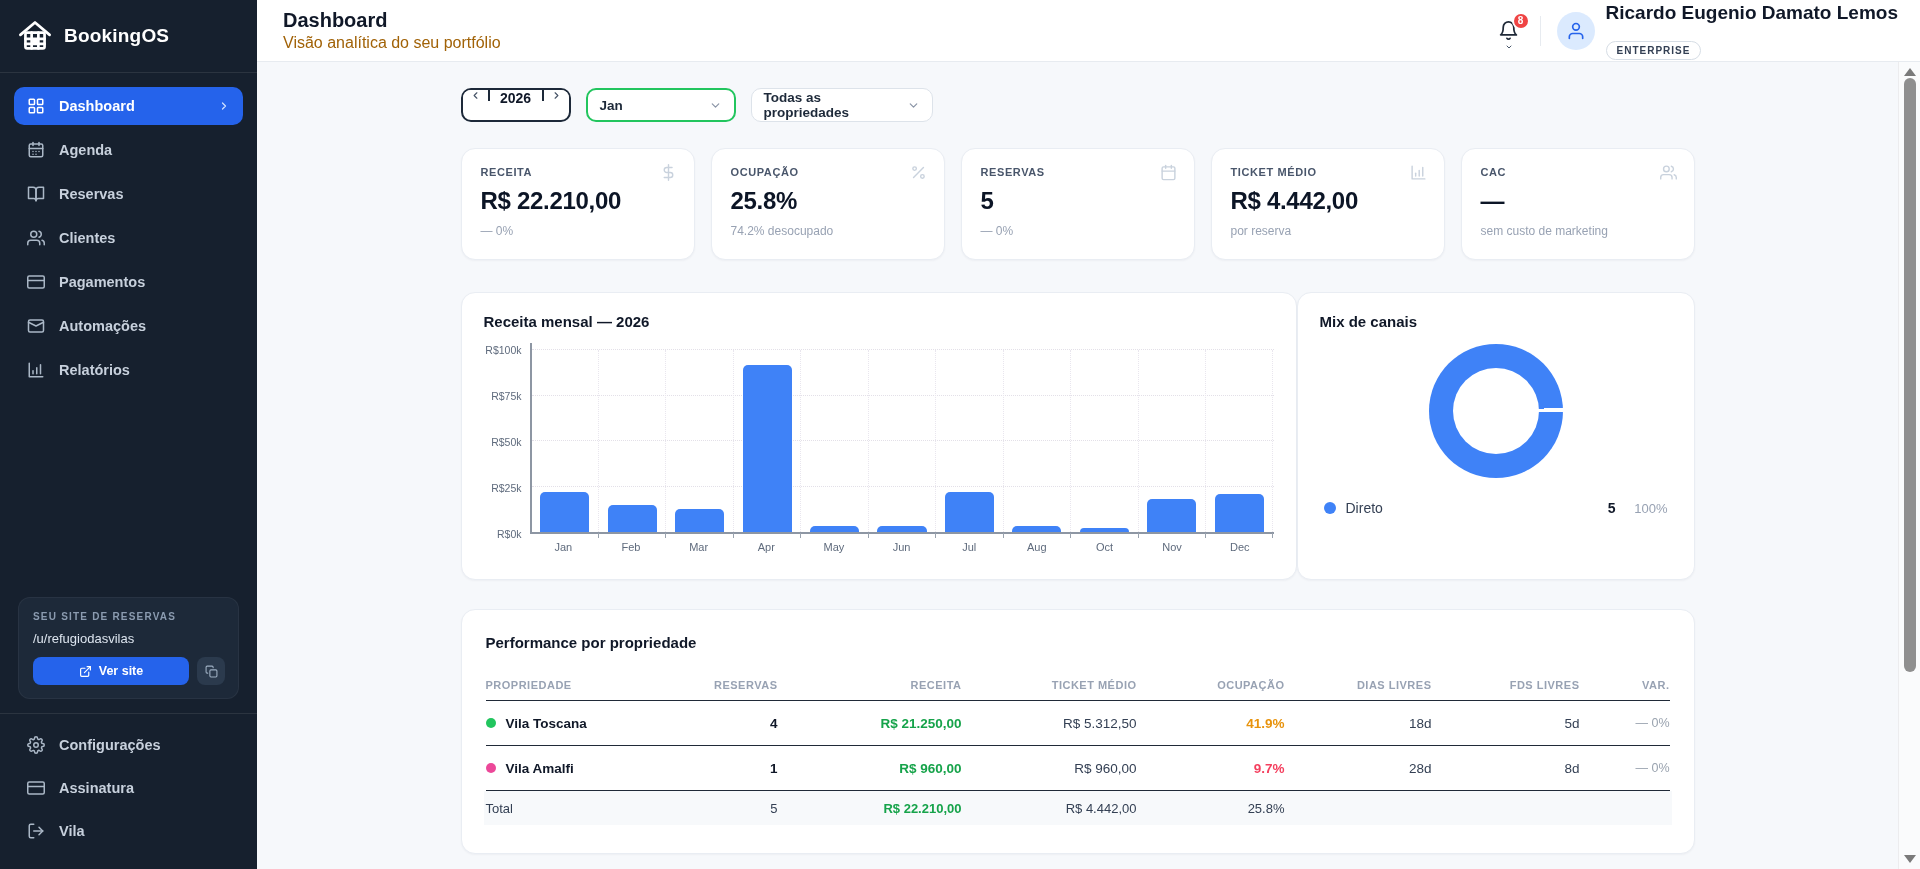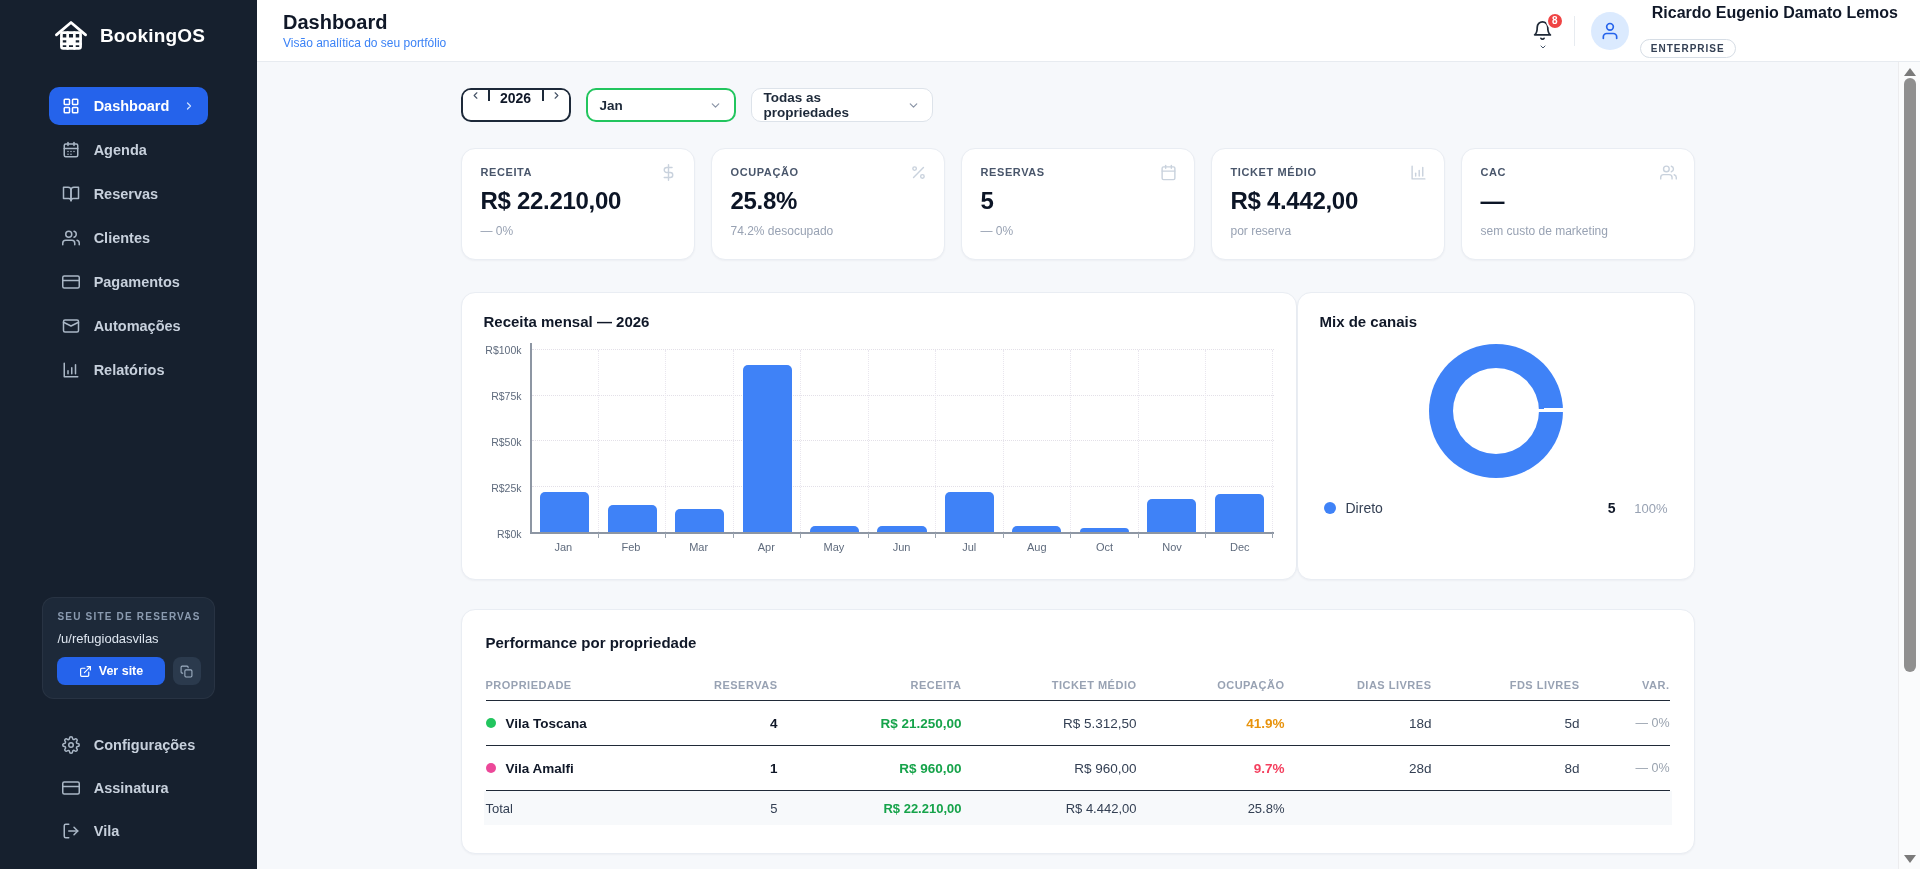--- a/index.html
+++ b/index.html
@@ -1,20 +1,20 @@
 <!DOCTYPE html>
 <html><head>
 <meta charset="utf-8">
 <style>
   * { margin:0; padding:0; box-sizing:border-box; }
   html,body { width:1920px; height:869px; overflow:hidden; font-family:"Liberation Sans", sans-serif; background:#f6f8fb; }
   svg { display:block; }
 
   
-  .sidebar { position:fixed; left:0; top:0; bottom:0; width:257px; background:#16202e; color:#c7d0dc; display:flex; flex-direction:column; z-index:30;align-items:center; }
+  .sidebar { position:fixed; left:0; top:0; bottom:0; width:257px; background:#16202e; color:#c7d0dc; display:flex; flex-direction:column; z-index:30; }
   .brand { display:flex; align-items:center; gap:11px; padding:18px 16px 18px 17px; }
   .brand-name { color:#fff; font-size:19px; font-weight:bold; letter-spacing:.2px; }
   .side-divider { height:1px; background:rgba(255,255,255,.09); margin:0; }
   .nav { padding:14px 14px 0 14px; }
   .nav-item { display:flex; align-items:center; gap:14px; height:38px; margin-bottom:6px; padding:0 13px; border-radius:10px; font-size:14.5px; font-weight:600; color:#c7d0dc; cursor:pointer; }
   .nav-item .ni-icon { width:18px; height:18px; color:#aab7c6; flex:0 0 18px; }
   .nav-item.active { background:#2563eb; color:#fff; }
   .nav-item.active .ni-icon { color:#fff; }
   .nav-item .chev { margin-left:auto; color:#cfe0ff; }
   .side-spacer { flex:1; }
@@ -23,29 +23,29 @@
   .site-card-url { font-size:13px; color:#dde5ef; margin-top:9px; }
   .site-card-actions { display:flex; gap:8px; margin-top:11px; align-items:center; }
   .versite-btn { flex:1; height:28px; background:#2563eb; color:#fff; border:none; border-radius:8px; font-size:12.5px; font-weight:bold; display:flex; align-items:center; justify-content:center; gap:7px; cursor:pointer; font-family:inherit; }
   .copy-btn { width:28px; height:28px; background:#2b3a4d; border:none; border-radius:8px; display:flex; align-items:center; justify-content:center; color:#9fb0c3; cursor:pointer; }
   .footer-nav { padding:12px 14px 14px 14px; }
   .footer-nav .nav-item { margin-bottom:5px; }
 
   
   .topbar { position:fixed; left:257px; top:0; right:0; height:62px; background:#fff; border-bottom:1px solid #e7ebf0; display:flex; align-items:center; padding:0 22px 0 26px; z-index:20; }
   .page-title { font-size:20px; font-weight:bold; color:#101828; }
-  .page-subtitle { font-size:12px; color:#3b82f6; margin-top:2px; }
+  .page-subtitle { font-size:16px; color:#a16207; margin-top:2px; }
   .topbar-right { margin-left:auto; display:flex; align-items:center; gap:16px; }
   .bell-wrap { position:relative; width:30px; height:30px; display:flex; align-items:center; justify-content:center; color:#1f2937; cursor:pointer; }
   .bell-badge { position:absolute; top:-4px; right:-6px; min-width:18px; height:18px; background:#ef4444; border:2px solid #fff; border-radius:999px; color:#fff; font-size:10px; font-weight:bold; display:flex; align-items:center; justify-content:center; padding:0 3px; }
   .bell-chev { position:absolute; bottom:-5px; left:11px; color:#475569; }
   .top-divider { width:1px; height:30px; background:#e7ebf0; }
   .user-chip { display:flex; align-items:center; gap:11px; cursor:pointer; }
   .avatar { width:38px; height:38px; border-radius:999px; background:#dbeafe; display:flex; align-items:center; justify-content:center; color:#2563eb; }
-  .user-name { font-size:16px; font-weight:bold; color:#101828;margin-left:12px; }
+  .user-name { font-size:19px; font-weight:bold; color:#101828; }
   .plan-badge { display:inline-block; margin-top:17px; font-size:10px; font-weight:bold; letter-spacing:1px; color:#344054; background:#fff; border:1px solid #d6dde5; border-radius:999px; padding:3px 10px; }
 
   
   .main { position:fixed; left:257px; top:62px; right:22px; bottom:0; background:#f6f8fb; overflow:hidden; }
   .content { width:1234px; margin:26px auto 0 auto; }
 
   
   .filters { display:flex; gap:15px; align-items:center; }
   .year-stepper { display:flex; align-items:flex-start; height:34px; border:2px solid #1d2939; border-radius:10px; background:#fff; overflow:hidden; }
   .ys-btn { width:27px; background:#fff; border:none; color:#475467; font-size:13px; cursor:pointer; display:flex; align-items:center; justify-content:center; }

